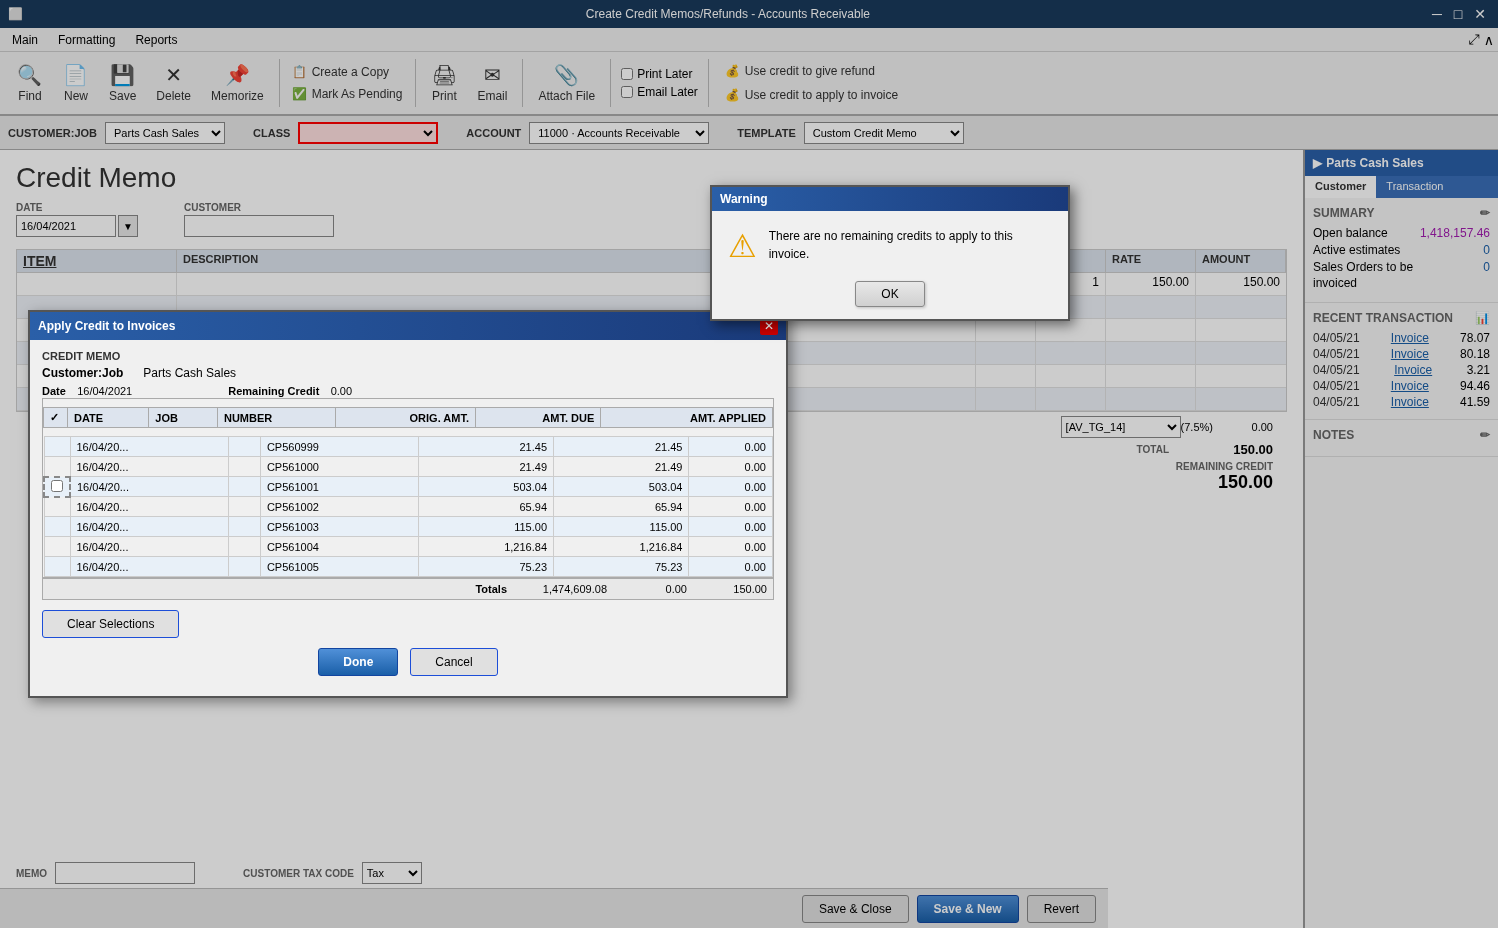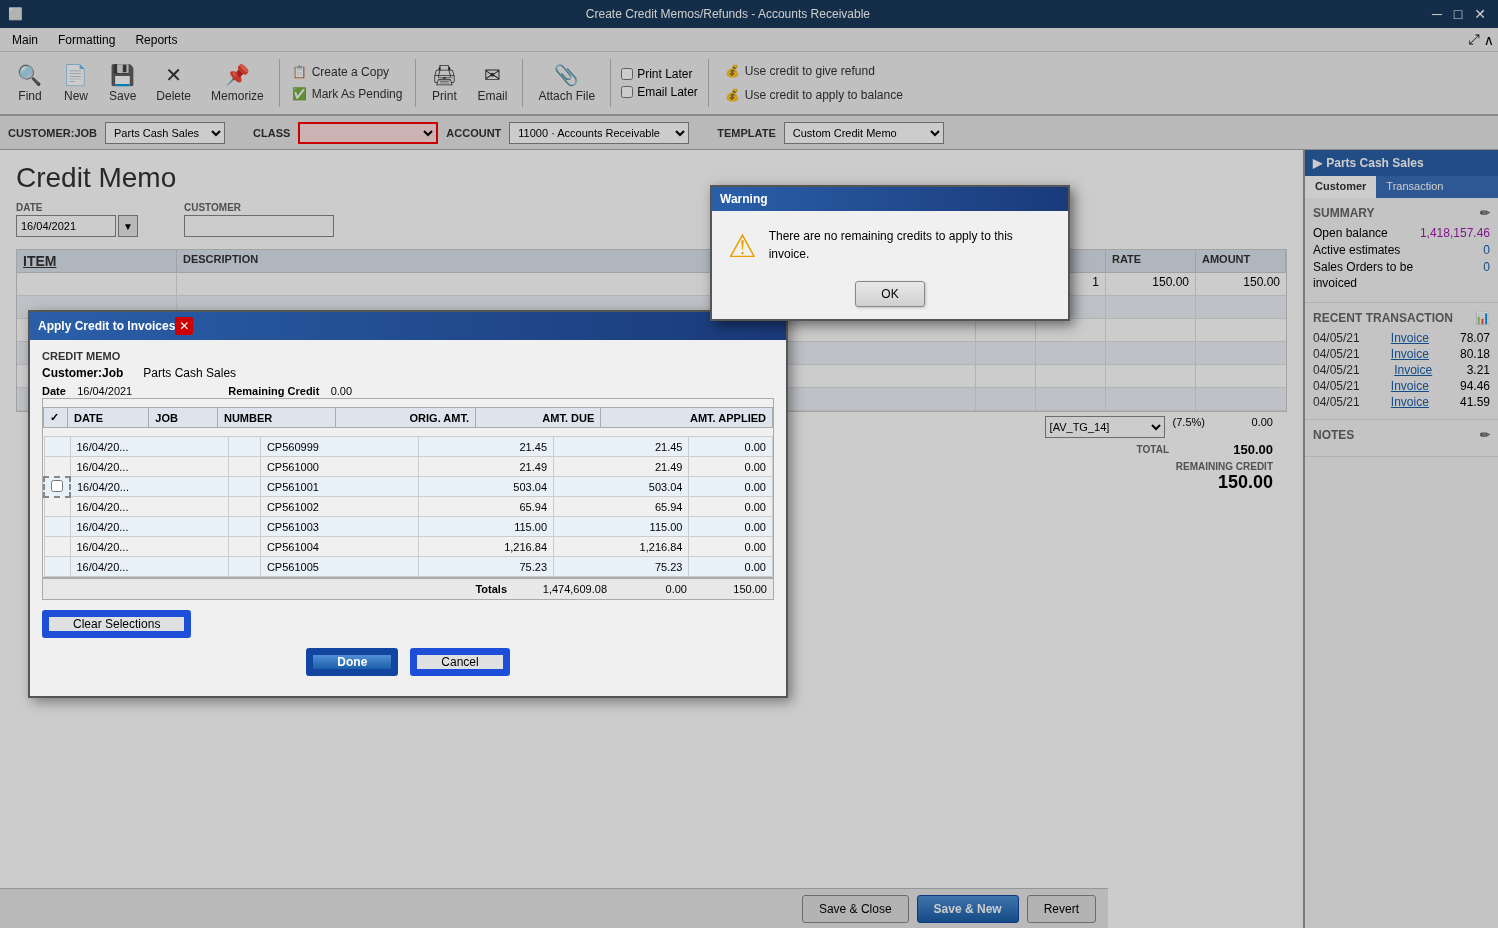--- a/index.html
+++ b/index.html
@@ -186,20 +186,21 @@
       pointer-events: all;
       z-index: 200;
     }
     .dialog-title-bar {
       background: linear-gradient(to right, #2a5fa8, #1a3a7a);
       color: white;
       padding: 5px 8px;
       font-size: 12px;
       font-weight: bold;
       display: flex;
+      justify-content: space-between;
       align-items: center;
     }
     .dialog-close {
       background: #cc0000;
       color: white;
       border: none;
       width: 18px;
       height: 18px;
       cursor: pointer;
       font-size: 12px;
@@ -225,21 +226,21 @@
       padding: 2px 6px;
       font-size: 11px;
       height: 20px;
     }
     .dialog-table td.right { text-align: right; }
     .row-stripe { background: #e8f0f8; }
     .dialog-btn-row { display: flex; justify-content: center; gap: 12px; padding: 10px; }
     .dialog-btn {
       height: 28px;
       padding: 0 24px;
-      border: 7px solid #1d4ed8;
+      border: 1px solid #1d4ed8;
       background: #e0e0e0;
       cursor: pointer;
       font-size: 12px;
       border-radius: 3px;
     }
     .dialog-btn-blue {
       background: linear-gradient(to bottom, #5090d8, #1a5fa8);
       color: white;
       border-color: #1245a0;
       font-weight: bold;
@@ -409,35 +410,35 @@
     </div>
   </div>
   <div class="toolbar-sep"></div>
   <div style="display:flex;flex-direction:column;gap:4px;padding:0 4px;">
     <div class="tool-group-btn">
       <span style="color:#2a8a2a;">💰</span>
       <span>Use credit to give refund</span>
     </div>
     <div class="tool-group-btn">
       <span style="color:#2a8a2a;">💰</span>
-      <span>Use credit to apply to balance</span>
+      <span>Use credit to apply to invoice</span>
     </div>
   </div>
 </div>
 
 <div class="field-bar">
   <span class="field-label">CUSTOMER:JOB</span>
   <select class="field-select">
     <option>Parts Cash Sales</option>
   </select>
   <span class="field-label" style="margin-left:20px;">CLASS</span>
   <select class="field-select field-select-red" style="min-width:140px;background:#ffe0e0;">
     <option></option>
   </select>
-  <span class="field-label" style="">ACCOUNT</span>
+  <span class="field-label" style="margin-left:20px;">ACCOUNT</span>
   <select class="field-select" style="min-width:180px;">
     <option>11000 · Accounts Receivable</option>
   </select>
   <span class="field-label" style="margin-left:20px;">TEMPLATE</span>
   <select class="field-select" style="min-width:160px;">
     <option>Custom Credit Memo</option>
   </select>
 </div>
 
 <div class="main-area">
@@ -515,40 +516,48 @@
         <div style="border-right:1px solid #e0e0e0;height:22px;"></div>
         <div style="border-right:1px solid #e0e0e0;"></div>
         <div style="border-right:1px solid #e0e0e0;"></div>
         <div style="border-right:1px solid #e0e0e0;"></div>
         <div style="border-right:1px solid #e0e0e0;"></div>
         <div></div>
       </div>
     </div>
 
     <div style="margin-top:4px;display:flex;flex-direction:column;align-items:flex-end;gap:2px;padding-right:14px;">
-      <div style="display:flex;gap:8px;">
+      <div style="display:flex;align-items:center;">
         <select style="height:22px;border:1px solid #888;background:white;font-size:11px;min-width:120px;">
           <option>[AV_TG_14]</option>
         </select>
         <span style="font-size:11px;">(7.5%)</span>
         <span style="font-size:11px;min-width:60px;text-align:right;">0.00</span>
       </div>
       <div style="display:flex;align-items:center;gap:24px;margin-top:2px;">
         <span style="font-size:10px;color:#666;text-transform:uppercase;font-weight:bold;">TOTAL</span>
         <span style="font-size:13px;font-weight:bold;min-width:80px;text-align:right;">150.00</span>
       </div>
     </div>
 
     <div style="display:flex;justify-content:flex-end;padding-right:14px;margin-top:4px;">
       <div style="text-align:right;">
         <div style="font-size:10px;color:#666;text-transform:uppercase;font-weight:bold;">REMAINING CREDIT</div>
         <div style="font-size:18px;font-weight:bold;color:#000;">150.00</div>
       </div>
     </div>
 
+    <div style="position:absolute;bottom:44px;left:16px;display:flex;align-items:center;gap:8px;">
+      <label style="font-size:10px;color:#666;font-weight:bold;text-transform:uppercase;">MEMO</label>
+      <input type="text" style="height: 22px; border: 1px solid rgb(136, 136, 136); width: 140px;">
+      <label style="font-size:10px;color:#666;font-weight:bold;text-transform:uppercase;margin-left:40px;">CUSTOMER TAX CODE</label>
+      <select style="height:22px;border:1px solid #888;background:white;font-size:11px;width:60px;">
+        <option>Tax</option>
+      </select>
+    </div>
 
     <div class="save-bar">
       <button class="save-btn">Save &amp; Close</button>
       <button class="save-btn save-btn-blue">Save &amp; New</button>
       <button class="save-btn">Revert</button>
     </div>
   </div>
 
   <div class="right-panel">
     <div class="right-panel-header">

